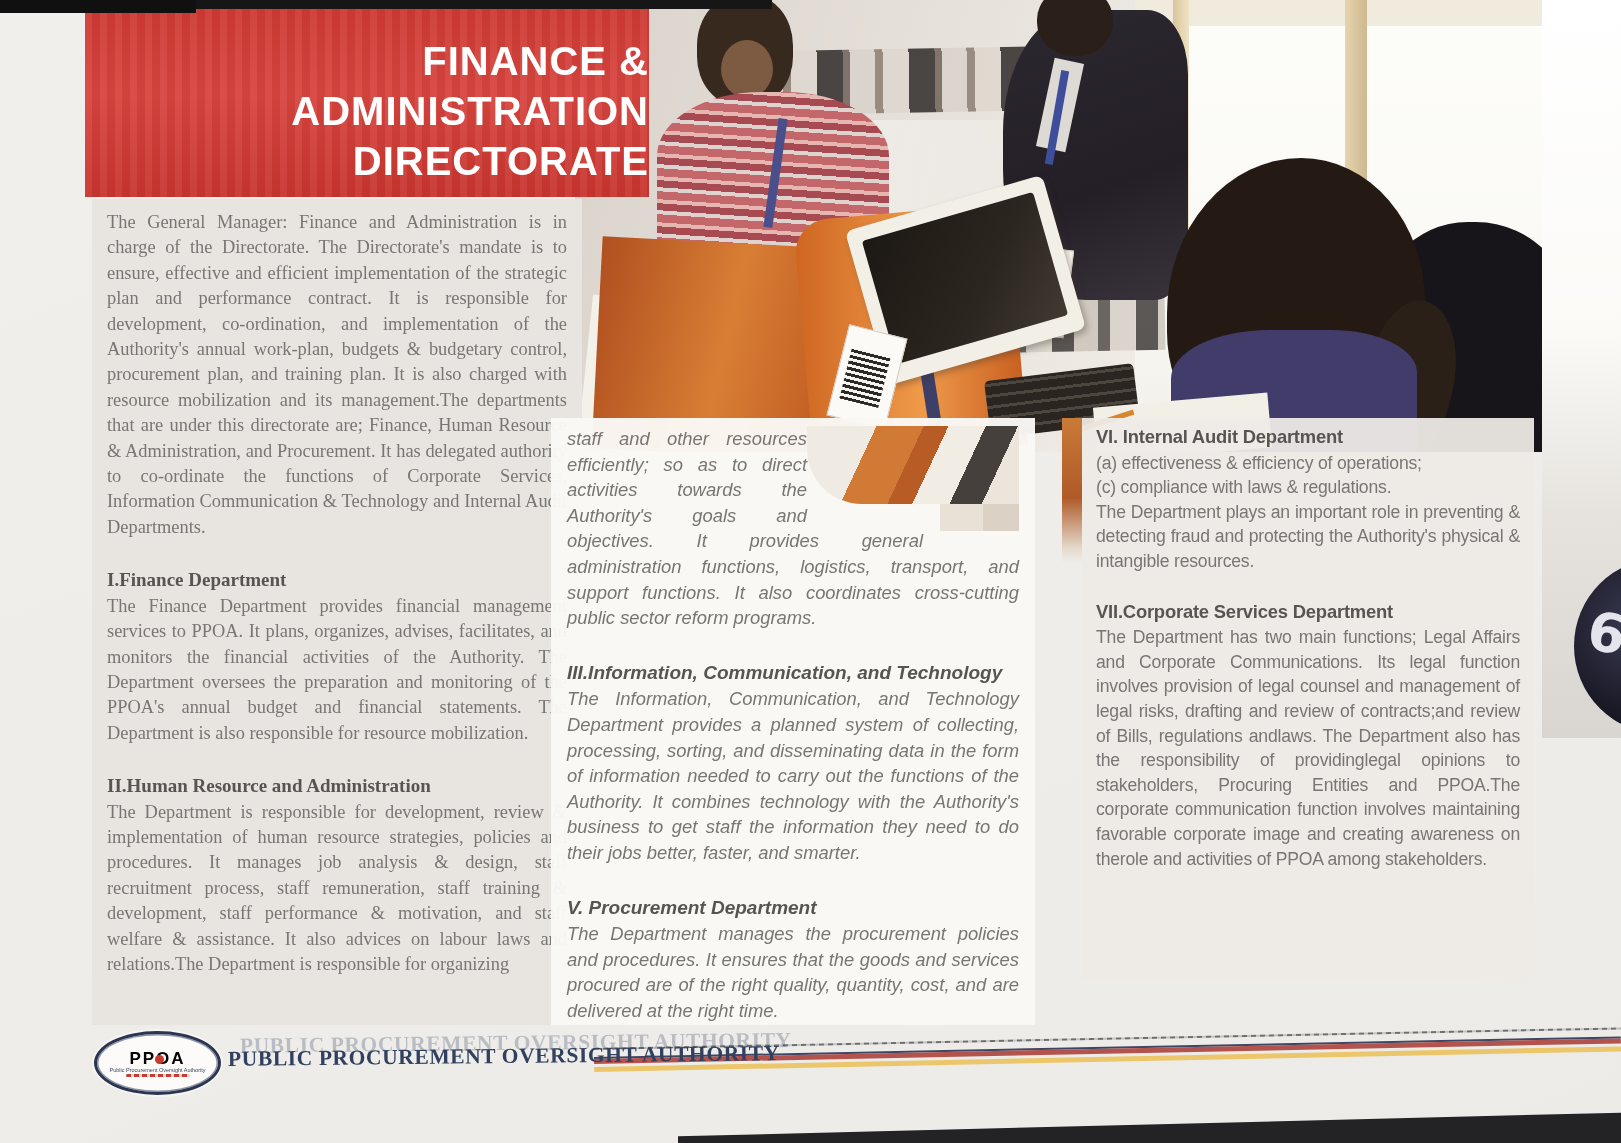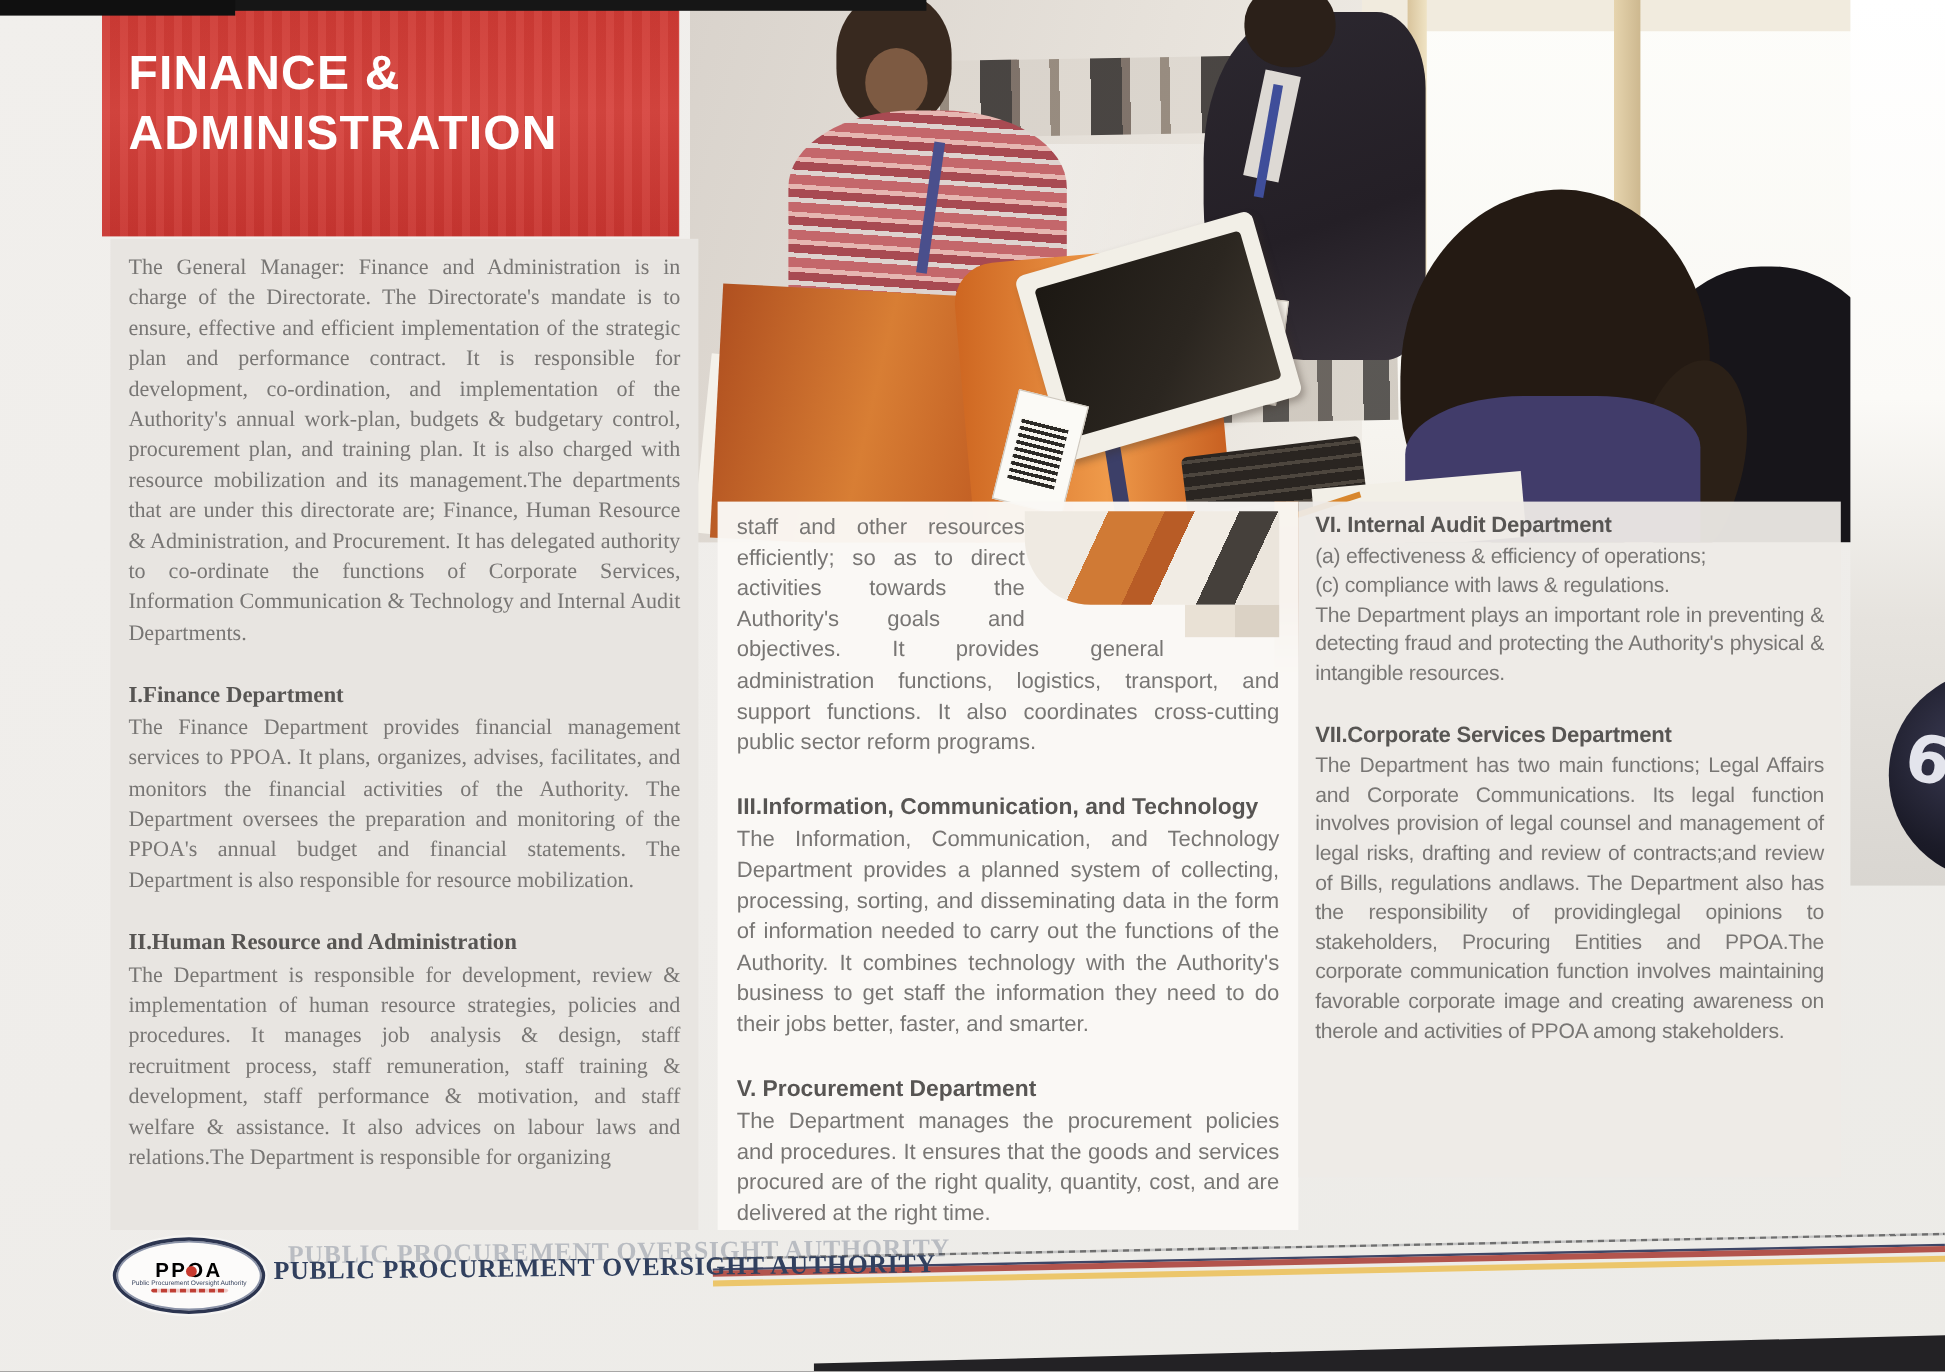--- a/index.html
+++ b/index.html
@@ -9,23 +9,23 @@
 
   
   .top-bar{position:absolute;left:0;top:0;width:772px;height:9px;background:#161616;z-index:9;}
   .top-bar-thick{position:absolute;left:0;top:0;width:196px;height:13px;background:#101010;z-index:9;}
   .bottom-wedge{position:absolute;left:678px;top:1106px;width:943px;height:37px;background:#232225;
                 clip-path:polygon(0 82%,100% 18%,100% 100%,0 100%);z-index:9;}
   .right-edge-strip{position:absolute;left:1542px;top:0;width:79px;height:738px;z-index:2;
                 background:linear-gradient(180deg,#ffffff 0%,#fbfaf7 45%,#e6e3de 70%,#d9d6d1 100%);}
 
   
-  .title-box{position:absolute;left:85px;top:8px;width:481px;height:189px;z-index:8;
+  .title-box{position:absolute;left:85px;top:8px;width:564px;height:189px;z-index:8;
              background:linear-gradient(180deg,#ce3a34 0%,#d7453f 45%,#c83530 100%);
-             box-sizing:border-box;padding:28px 0 0 22px;}
+             box-sizing:border-box;padding:28px 0 0 22px;text-align:right;}
   .title-box::after{content:"";position:absolute;inset:0;
              background:repeating-linear-gradient(90deg,rgba(255,255,255,0.05) 0 7px,rgba(0,0,0,0.03) 7px 15px);}
   .title-line{position:relative;color:#ffffff;font-weight:bold;font-size:40px;line-height:50px;letter-spacing:1px;z-index:1;}
 
   
   .photo{position:absolute;left:575px;top:0;width:1046px;height:452px;overflow:hidden;z-index:1;
          background:linear-gradient(105deg,#d9d3cc 0%,#e7e2db 35%,#f2efe9 65%,#fbfaf7 100%);}
   .photo div{position:absolute;}
   .ph-shelf1{left:150px;top:48px;width:440px;height:64px;opacity:.85;transform:rotate(-1deg);
      background:repeating-linear-gradient(90deg,#2e2a28 0 26px,#6e6057 26px 33px,#d8d2ca 33px 58px,#8a7d70 58px 66px,#ddd7cf 66px 92px);}
@@ -83,22 +83,22 @@
 
   
   .col{box-sizing:border-box;color:#787674;text-align:justify;z-index:5;position:absolute;}
   .col p{margin:0;}
   .heading{font-weight:bold;color:#575553;}
 
   .col-left{left:92px;top:199px;width:490px;height:826px;background:#e8e5e1;
      padding:11px 15px 0 15px;font-size:18.4px;line-height:25.4px;font-family:Liberation Serif, serif;}
   .col-left .heading{font-size:19px;margin:27px 0 1px 0;}
 
-  .col-mid{left:598px;top:418px;width:484px;height:607px;background:rgba(250,248,245,0.97);
-     padding:8px 16px 0 16px;font-size:18.4px;line-height:25.6px;}
+  .col-mid{left:551px;top:418px;width:484px;height:607px;background:rgba(250,248,245,0.97);
+     padding:8px 16px 0 16px;font-size:18.4px;line-height:25.6px;font-style:italic;}
   .col-mid .heading{font-size:19px;margin:29px 0 1px 0;}
   .wrap-spill-a{float:right;width:212px;height:78px;border-bottom-left-radius:55px;
      background:linear-gradient(115deg,#efeae2 0 28%,#d07a35 28% 47%,#b85c26 47% 57%,#f1ece4 57% 72%,#45403b 72% 85%,#ebe5dc 85%);}
   .wrap-spill-b{float:right;clear:right;width:96px;height:27px;
      background:linear-gradient(90deg,rgba(240,235,228,0) 0 18%,#e9e1d5 18% 62%,#dbd2c5 62%);}
 
   .col-right{left:1082px;top:418px;width:452px;height:563px;background:rgba(238,235,231,0.94);
      padding:7px 14px 0 14px;font-size:17.6px;line-height:24.6px;letter-spacing:-0.2px;}
   .col-right .heading{font-size:18.4px;margin:26px 0 1px 0;}
   .audit-item{margin:0;}
@@ -166,20 +166,21 @@
     <div class="ph-w2-strand"></div>
     <div class="ph-w2-top"></div>
     <div class="ph-papers2"></div>
     <div class="ph-pen"></div>
   </div>
   <div class="gap-strip"></div>
 
   <div class="title-box">
     <div class="title-line">FINANCE &amp;</div>
     <div class="title-line">ADMINISTRATION</div>
+    <div class="title-line">DIRECTORATE</div>
   </div>
 
   <div class="col col-left">
     <p>The General Manager: Finance and Administration is in charge of the Directorate.  The Directorate's mandate is to ensure, effective and efficient implementation of the strategic plan and performance contract. It is responsible for development, co-ordination, and implementation of the Authority's annual work-plan, budgets &amp; budgetary control, procurement plan, and training plan. It is also charged with resource mobilization and its management.The departments that are under this directorate are; Finance, Human Resource &amp; Administration, and Procurement. It has delegated authority to co-ordinate the functions of Corporate Services, Information Communication &amp; Technology and Internal Audit Departments.</p>
     <p class="heading">I.Finance Department</p>
     <p>The Finance Department provides financial management services to PPOA. It plans, organizes, advises, facilitates, and monitors the financial activities of the Authority. The Department oversees the preparation and monitoring of the PPOA's annual budget and financial statements. The Department is also responsible for resource mobilization.</p>
     <p class="heading">II.Human Resource and Administration</p>
     <p>The Department is responsible for development, review &amp; implementation of human resource strategies, policies and procedures. It manages job analysis &amp; design, staff recruitment process, staff remuneration, staff training &amp; development, staff performance &amp; motivation, and staff welfare &amp; assistance. It also advices on labour laws and relations.The Department is responsible for organizing</p>
   </div>
 

